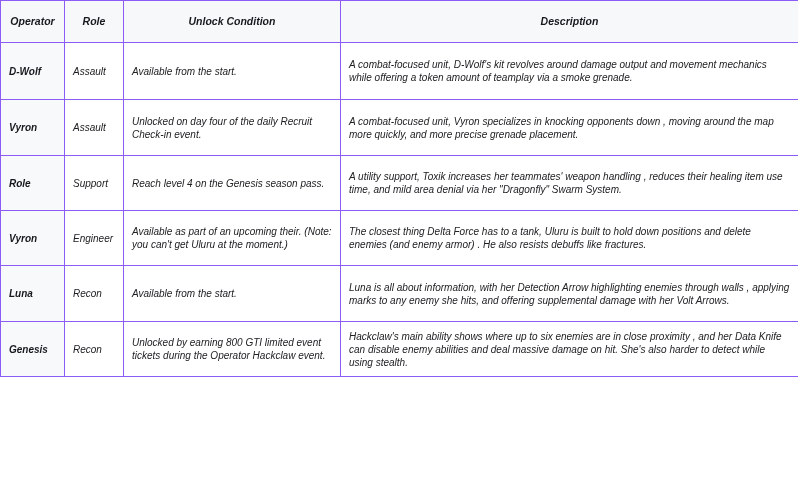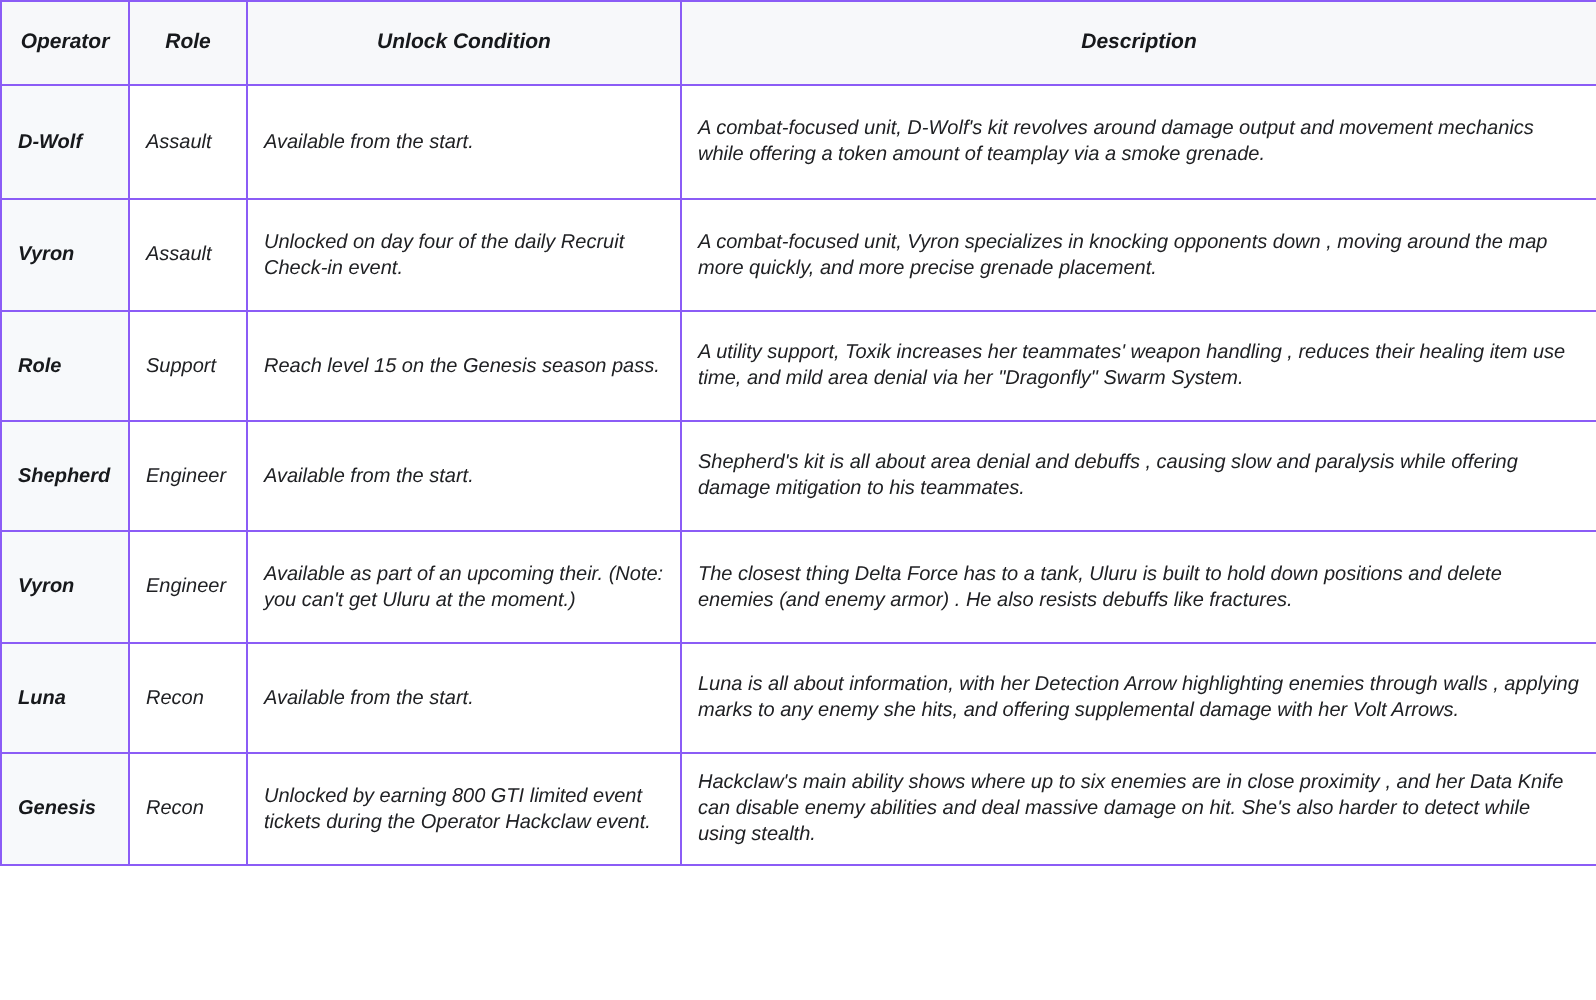--- a/index.html
+++ b/index.html
@@ -86,28 +86,22 @@
       </tr>
       <tr>
         <td class="operator-cell">Vyron</td>
         <td>Assault</td>
         <td>Unlocked on day four of the daily Recruit Check-in event.</td>
         <td>A combat-focused unit, Vyron specializes in knocking opponents down , moving around the map more quickly, and more precise grenade placement.</td>
       </tr>
       <tr>
         <td class="operator-cell">Role</td>
         <td>Support</td>
-        <td>Reach level 15 on the Genesis season pass.</td>
+        <td>Reach level 4 on the Genesis season pass.</td>
         <td>A utility support, Toxik increases her teammates' weapon handling , reduces their healing item use time, and mild area denial via her "Dragonfly" Swarm System.</td>
-      </tr>
-      <tr>
-        <td class="operator-cell">Shepherd</td>
-        <td>Engineer</td>
-        <td>Available from the start.</td>
-        <td>Shepherd's kit is all about area denial and debuffs , causing slow and paralysis while offering damage mitigation to his teammates.</td>
       </tr>
       <tr>
         <td class="operator-cell">Vyron</td>
         <td>Engineer</td>
         <td>Available as part of an upcoming their. (Note: you can't get Uluru at the moment.)</td>
         <td>The closest thing Delta Force has to a tank, Uluru is built to hold down positions and delete enemies (and enemy armor) . He also resists debuffs like fractures.</td>
       </tr>
       <tr>
         <td class="operator-cell">Luna</td>
         <td>Recon</td>

